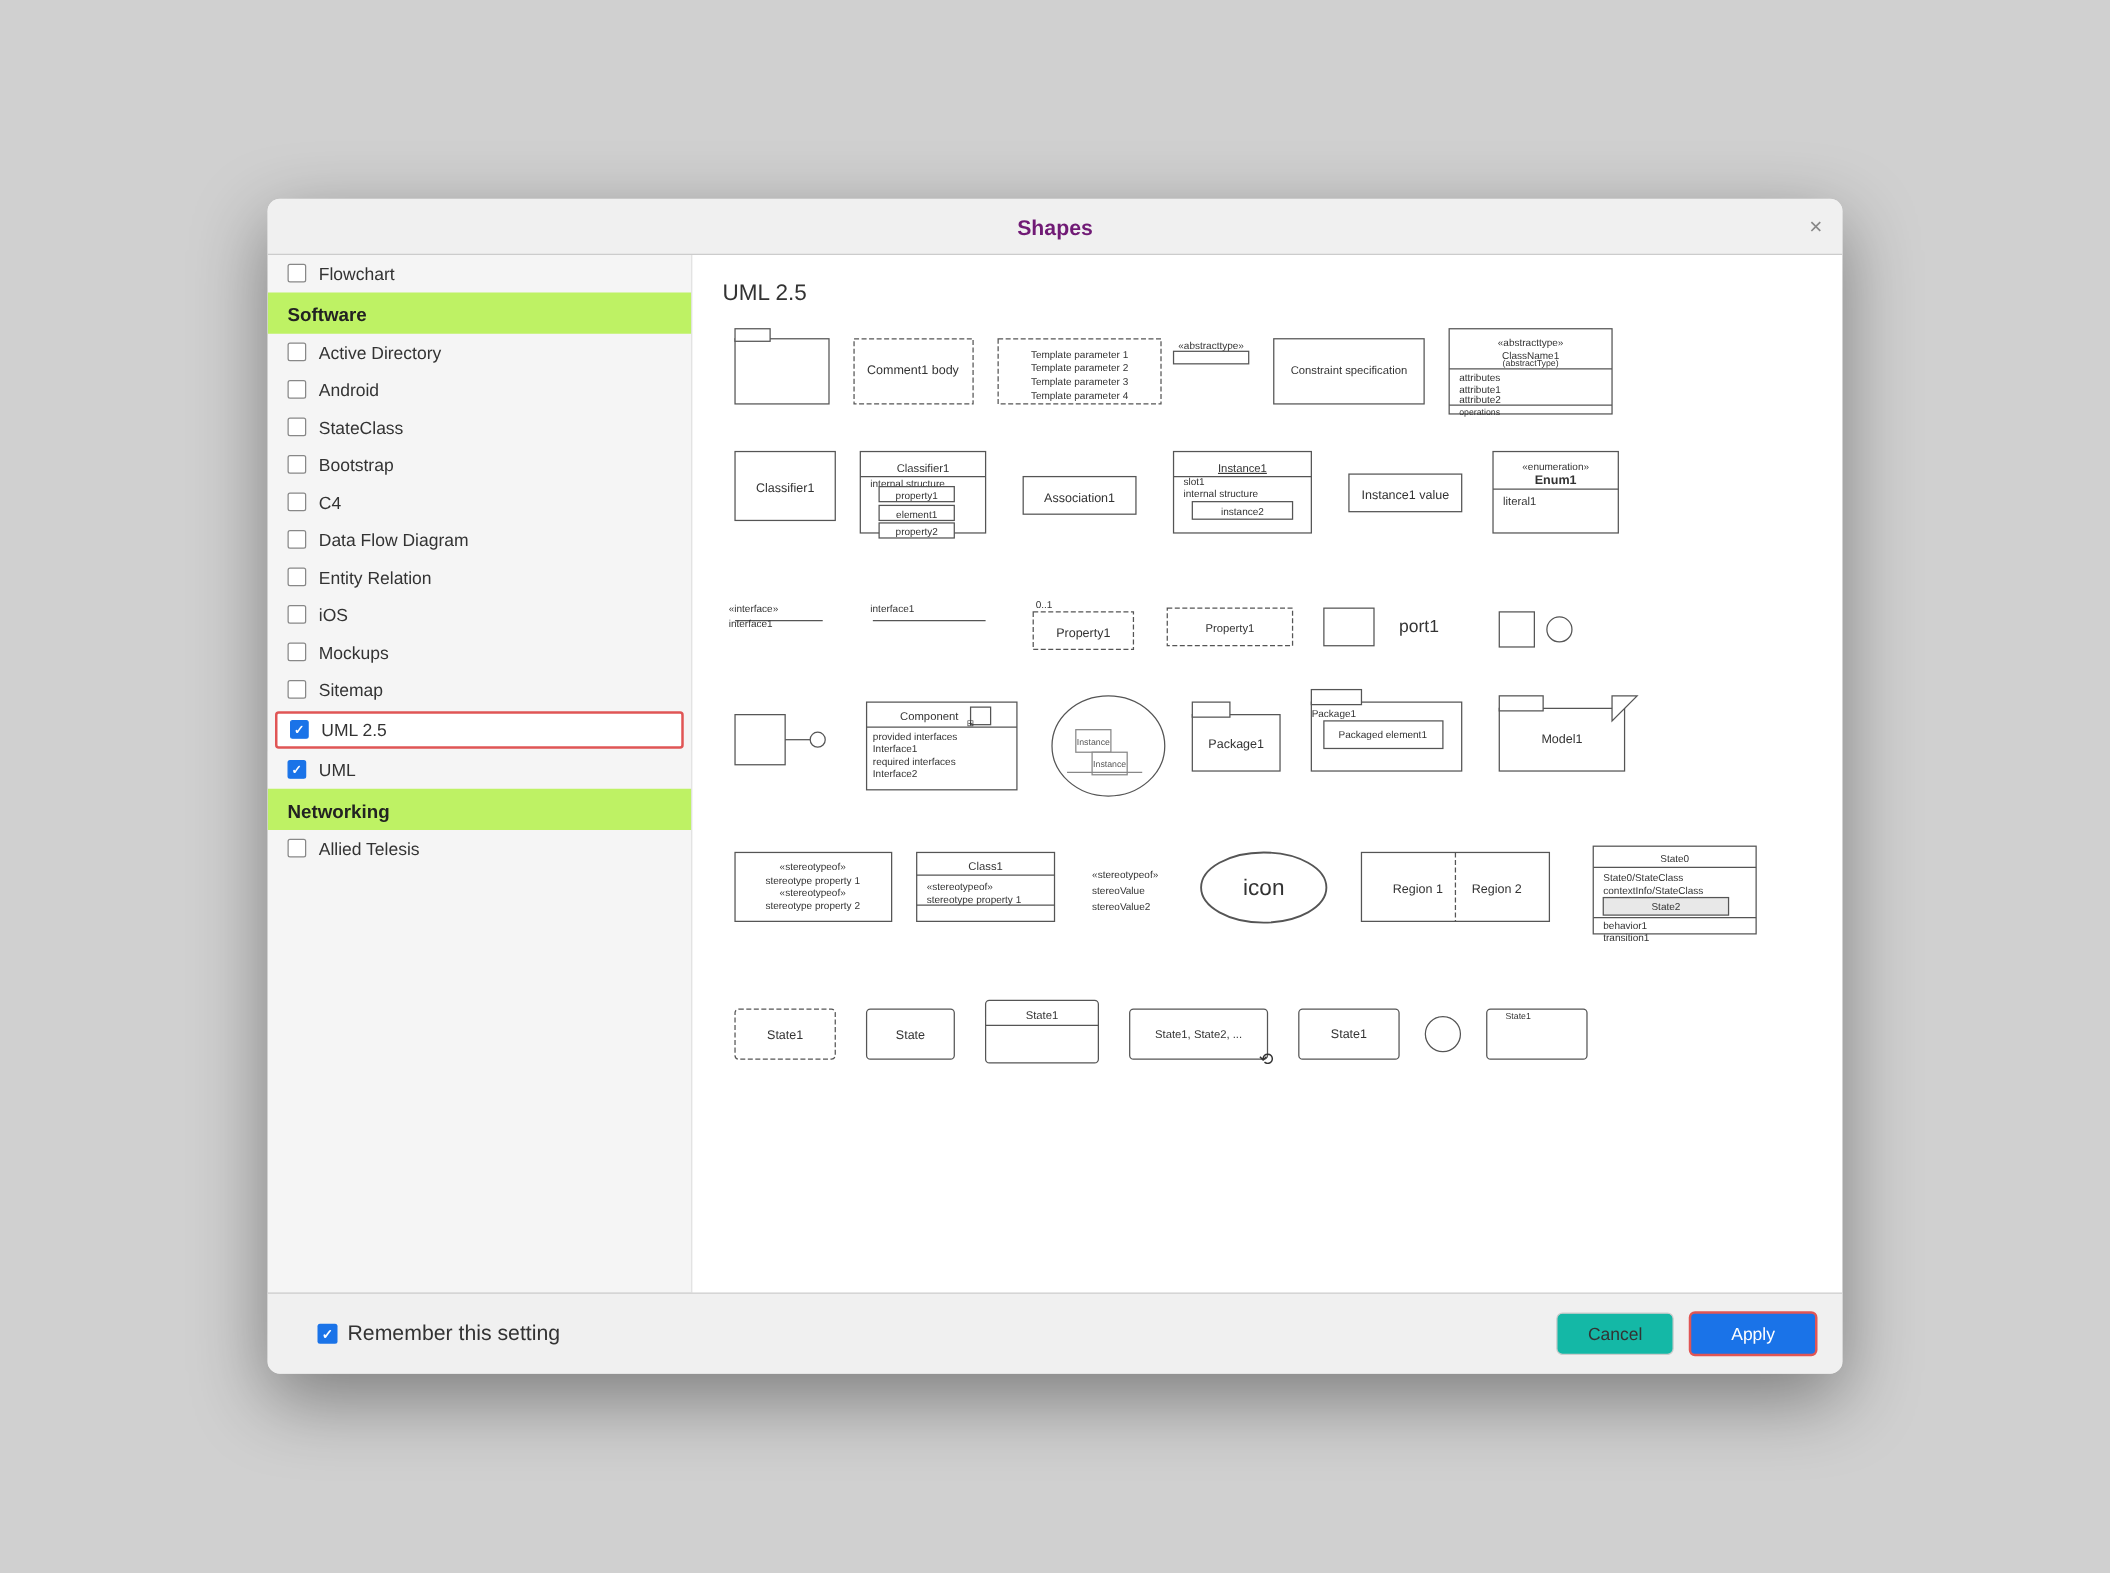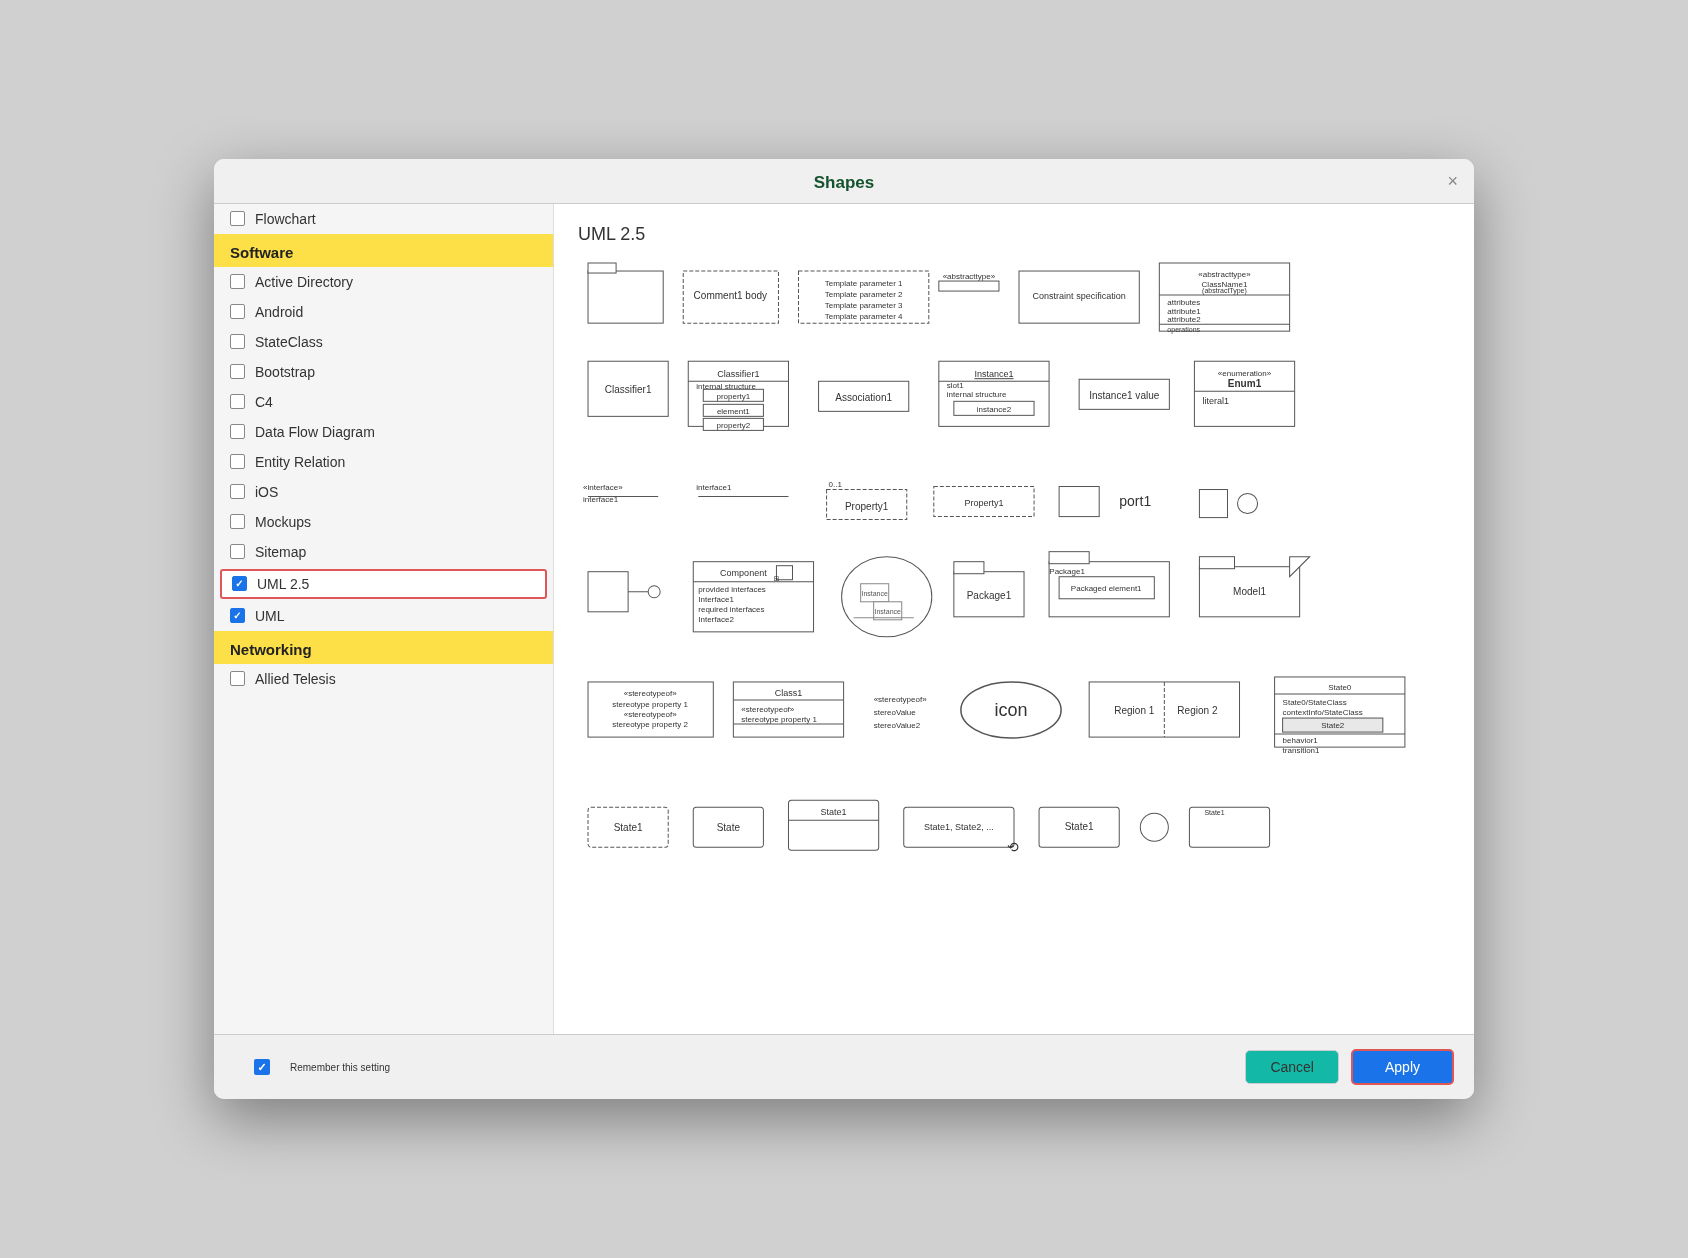--- a/index.html
+++ b/index.html
@@ -25,21 +25,21 @@
     .dialog-header {
       background: #f0f0f0;
       padding: 14px 20px 10px;
       text-align: center;
       position: relative;
       border-bottom: 1px solid #ccc;
     }
     .dialog-title {
       font-size: 17px;
       font-weight: 700;
-      color: #14532d;
+      color: #701a75;
     }
     .close-btn {
       position: absolute;
       right: 16px;
       top: 50%;
       transform: translateY(-50%);
       background: none;
       border: none;
       font-size: 18px;
       color: #888;
@@ -57,21 +57,21 @@
       background: #f5f5f5;
       border-right: 1px solid #ddd;
       overflow-y: auto;
       padding-bottom: 10px;
     }
     .sidebar-section-header {
       font-size: 15px;
       font-weight: 700;
       color: #222;
       padding: 10px 16px 6px;
-      background: #fde047;
+      background: #bef264;
     }
     .sidebar-item {
       display: flex;
       align-items: flex-start;
       padding: 7px 16px;
       font-size: 14px;
       color: #333;
       cursor: pointer;
       gap: 10px;
     }
@@ -125,22 +125,22 @@
       border-top: 1px solid #ccc;
       padding: 14px 20px;
       display: flex;
       align-items: center;
       justify-content: flex-end;
       gap: 12px;
     }
     .remember-setting {
       display: flex;
       align-items: center;
-      gap: 20px;
-      font-size: 10px;
+      gap: 8px;
+      font-size: 17px;
       color: #333;
       margin-right: auto;
       padding-left: 20px;
     }
     .remember-cb {
       width: 16px;
       height: 16px;
       background: #1a73e8;
       border: none;
       border-radius: 2px;

